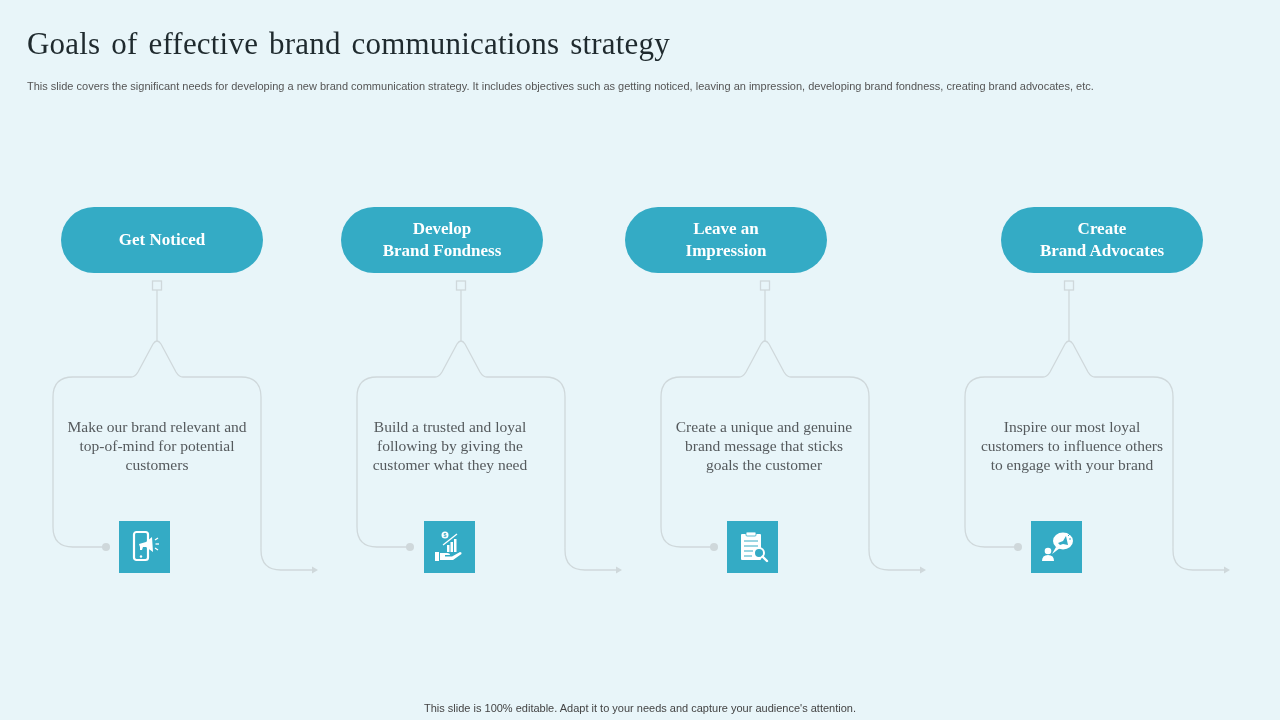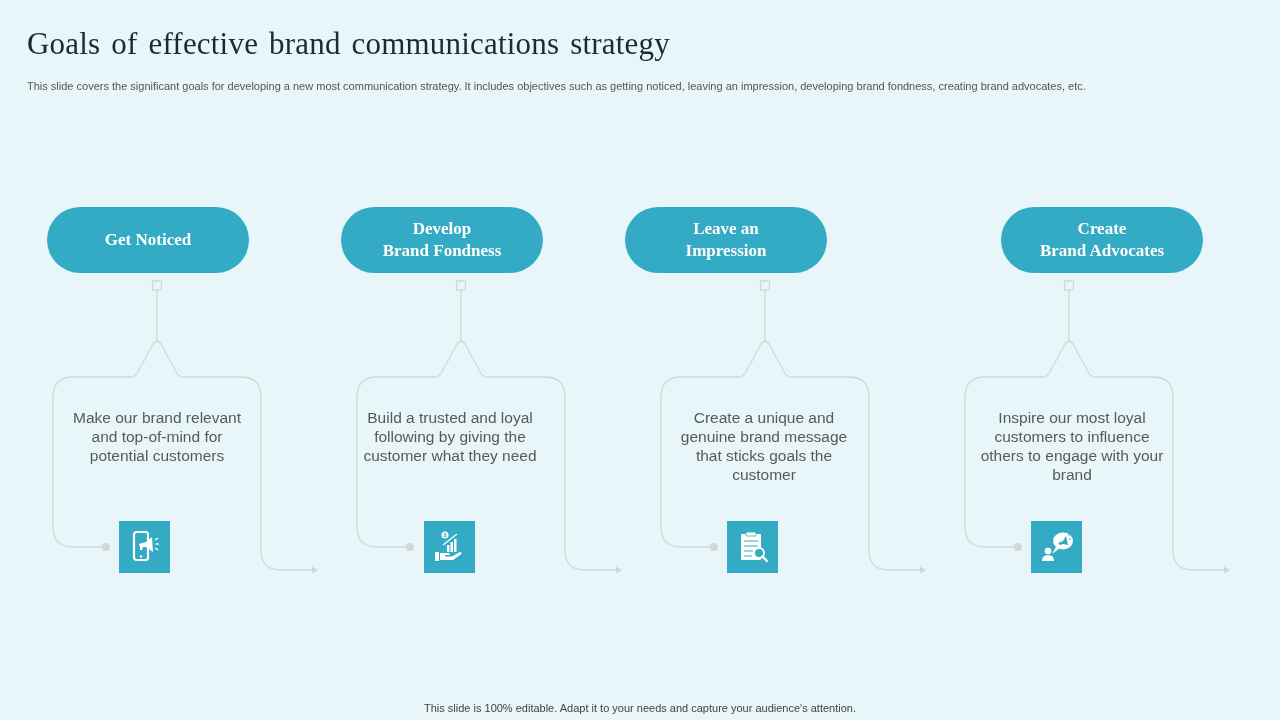--- a/index.html
+++ b/index.html
@@ -51,62 +51,63 @@
       font-size: 17px;
       line-height: 22px;
       display: flex;
       align-items: center;
       justify-content: center;
       text-align: center;
       white-space: pre-line;
     }
     .desc {
       position: absolute;
-      top: 408px;
+      top: 417px;
       width: 190px;
       font-size: 15.5px;
       line-height: 19px;
       color: #555a5d;
       text-align: center;
+      font-family: Liberation Serif, serif;
     }
     .icon-tile {
       position: absolute;
       top: 521px;
       width: 51px; height: 52px;
       background: #34abc5;
       display: flex; align-items: center; justify-content: center;
     }
     .icon-tile svg { width: 38px; height: 38px; }
   </style>
 </head>
 <body>
 
 <div class="title">Goals of effective brand communications strategy</div>
-<div class="subtitle">This slide covers the significant goals for developing a new most communication strategy. It includes objectives such as getting noticed, leaving an impression, developing brand fondness, creating brand advocates, etc.</div>
+<div class="subtitle">This slide covers the significant needs for developing a new brand communication strategy. It includes objectives such as getting noticed, leaving an impression, developing brand fondness, creating brand advocates, etc.</div>
 
 <svg class="connectors" viewBox="0 0 1280 720">
   <defs>
     <g id="conn" fill="none" stroke="#cfd8db" stroke-width="1.3">
 
       <rect x="-4.5" y="281" width="9" height="9" fill="#e8f5f9"></rect>
 
       <line x1="0" y1="290" x2="0" y2="341"></line>
 
       <path d="M -51 547 L -84 547 Q -104 547 -104 527 L -104 397 Q -104 377 -84 377 L -26 377 Q -22 377 -19 372 L -4 344 Q 0 338 4 344 L 19 372 Q 22 377 26 377 L 84 377 Q 104 377 104 397 L 104 550 Q 104 570 124 570 L 155 570"></path>
       <circle cx="-51" cy="547" r="4" fill="#cfd8db" stroke="none"></circle>
       <polygon points="155,566.5 161,570 155,573.5" fill="#cfd8db" stroke="none"></polygon>
     </g>
   </defs>
   <use href="#conn" x="157" y="0"></use>
   <use href="#conn" x="461" y="0"></use>
   <use href="#conn" x="765" y="0"></use>
   <use href="#conn" x="1069" y="0"></use>
 </svg>
 
-<div class="pill" style="left:47px">Get Noticed</div>
+<div class="pill" style="left:61px">Get Noticed</div>
 <div class="desc" style="left:62px">Make our brand relevant and top-of-mind for potential customers</div>
 <div class="icon-tile" style="left:119px">
   <svg viewBox="0 0 38 38">
     <rect x="8" y="4" width="14" height="28" rx="2.5" fill="none" stroke="#fff" stroke-width="2.2"></rect>
     <circle cx="15" cy="28.5" r="1.2" fill="#fff"></circle>
     <path d="M13 16 L20 14 L26 9 L27 24 L20 19 L17 19 L16 22 L14 22 L14 19 Z" fill="#fff"></path>
     <line x1="29" y1="12" x2="32" y2="10" stroke="#fff" stroke-width="1.3"></line>
     <line x1="29.5" y1="16" x2="33" y2="16" stroke="#fff" stroke-width="1.3"></line>
     <line x1="29" y1="20" x2="32" y2="22" stroke="#fff" stroke-width="1.3"></line>
   </svg>

